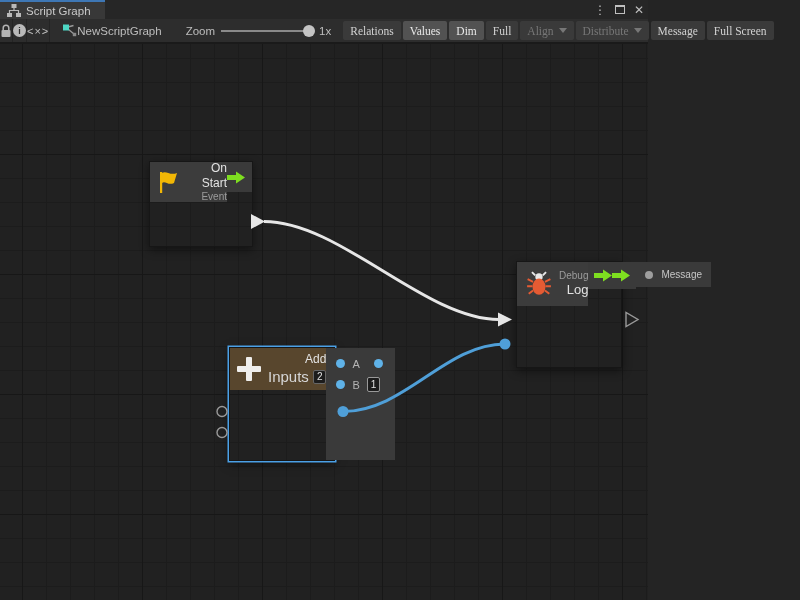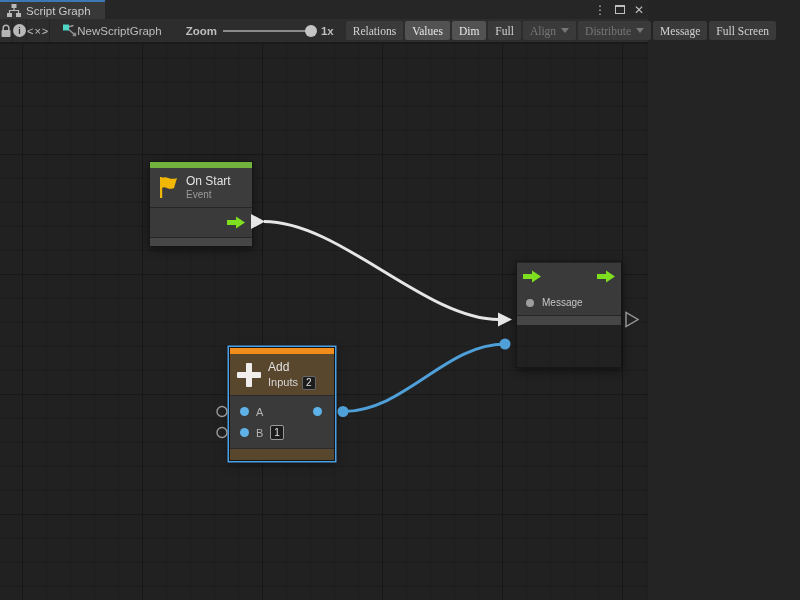--- a/index.html
+++ b/index.html
@@ -1,36 +1,36 @@
 <!DOCTYPE html>
 <html><head>
 <meta charset="utf-8">
 <style>
   * { margin:0; padding:0; box-sizing:border-box; }
   html,body { width:800px; height:600px; overflow:hidden; background:#242424;
               font-family:"Liberation Sans", sans-serif; }
-  .window { width:648px; height:600px; display:flex; flex-direction:column; position:relative; }
+  .window { width:648px; height:600px; display:flex; flex-direction:column; position:relative;text-align:right; }
 
   
   .tabbar { height:19px; background:#262626; display:flex; align-items:stretch; position:relative; flex:0 0 auto; }
   .tab { background:#383838; border-top:2px solid #3e77b5; display:flex; align-items:center;
          gap:5px; padding:0 14px 0 7px; color:#cacaca; font-size:11.5px; }
   .win-controls { position:absolute; right:4px; top:0; height:19px; display:flex; align-items:center; gap:9px; color:#bfbfbf; }
   .win-controls .glyph { font-size:12px; line-height:1; cursor:default; }
   .maxbox { width:10px; height:9px; border:1px solid #bfbfbf; border-top:2px solid #bfbfbf; }
 
   
   .toolbar { height:25px; background:#2d2d2d; border-bottom:2px solid #1a1a1a;
              display:flex; align-items:center; flex:0 0 auto; color:#c8c8c8; font-size:11.5px; white-space:nowrap; }
   .tool-ic { height:100%; display:flex; align-items:center; justify-content:center; border-right:1px solid #242424; }
   .infodot { width:13px; height:13px; border-radius:50%; background:#b9b9b9; color:#2d2d2d;
              font-size:9px; font-weight:bold; display:flex; align-items:center; justify-content:center; }
   .codeglyph { color:#c2c2c2; font-size:11px; letter-spacing:1px; }
   .graphref { display:flex; align-items:center; padding:0 10px 0 12px; color:#bdbdbd; }
-  .zoomgrp { display:flex; align-items:center; gap:6px; margin-left:14px;font-weight:bold; }
+  .zoomgrp { display:flex; align-items:center; gap:6px; margin-left:14px; }
   .slider { position:relative; width:92px; height:14px; }
   .slider .track { position:absolute; left:0; right:0; top:6px; height:2px; background:#8a8a8a; }
   .slider .handle { position:absolute; right:-2px; top:1px; width:12px; height:12px; border-radius:50%; background:#c4c4c4; }
   .btnrow { display:flex; align-items:center; margin-left:12px; }
   .tbtn { height:19px; display:flex; align-items:center; padding:0 7px; background:#3a3a3a;
           margin-right:2px; border-radius:2px; color:#d2d2d2; cursor:default; flex:0 0 auto;font-family:Liberation Serif, serif; }
   .tbtn.active { background:#525252; color:#e8e8e8; }
   .tbtn.disabled { color:#777; }
   .dd-arrow { width:0; height:0; border-left:4px solid transparent; border-right:4px solid transparent;
               border-top:5px solid #777; margin-left:5px; }
@@ -39,21 +39,21 @@
   .canvas { position:relative; flex:1 1 auto; background-color:#212121;
     background-image:
       linear-gradient(to right, #171717 1px, transparent 1px),
       linear-gradient(to bottom, #171717 1px, transparent 1px),
       linear-gradient(to right, #1c1c1c 1px, transparent 1px),
       linear-gradient(to bottom, #1c1c1c 1px, transparent 1px);
     background-size:120px 120px, 120px 120px, 24px 24px, 24px 24px;
     background-position:22px 0, 0 110px, 22px 0, 0 14px; }
 
   .node { position:absolute; border:1px solid #161616; box-shadow:0 3px 9px rgba(0,0,0,.45);
-          display:flex; flex-direction:column; }
+          display:flex; flex-direction:row; }
   .node.selected { box-shadow:0 0 0 1.5px #4ba0e6, 0 3px 9px rgba(0,0,0,.5); }
   .colorbar { height:6px; flex:0 0 auto; }
   .nhead { display:flex; align-items:center; gap:7px; padding-left:7px; background:#3c3c3c; }
   .ntitles { display:flex; flex-direction:column; justify-content:center; line-height:1.25; }
   .ntitle { color:#e2e2e2; font-size:12px; }
   .nsub { color:#9c9c9c; font-size:10px; }
   .ndiv { height:1px; background:#262626; flex:0 0 auto; }
   .nbody { background:#3a3a3a; }
   .nrow { display:flex; align-items:center; }
   .nfoot { flex:0 0 auto; }
@@ -186,21 +186,21 @@
       <div class="nhead" style="height:42px; background:#58462d; padding-left:5px; gap:5px;">
         <span style="display:flex">
           <svg width="28" height="28" viewBox="0 0 28 28">
             <rect x="11" y="2" width="6" height="24" rx="1" fill="#efeeec"></rect>
             <rect x="2" y="11" width="24" height="6" rx="1" fill="#efeeec"></rect>
           </svg>
         </span>
         <div class="ntitles" style="line-height:1.35;">
           <span class="ntitle">Add</span>
           <span style="display:flex; align-items:center; gap:4px;">
-            <span class="nsub" style="font-size:11px; color:#d6d6d6;">Inputs</span>
+            <span class="nsub" style="font-size:15px; color:#d6d6d6;">Inputs</span>
             <span class="valfield" style="height:14px; border:1px solid #666;">2</span>
           </span>
         </div>
       </div>
       <div class="ndiv" style="background:#2a2a2a;"></div>
       <div class="nbody" style="flex:1; padding:5px 0;">
         <div class="nrow" style="height:21px; padding:0 12px 0 10px; gap:7px;">
           <span class="bluedot"></span>
           <span style="color:#b4b4b4; font-size:11px;">A</span>
           <span style="flex:1"></span>
@@ -210,20 +210,34 @@
           <span class="bluedot"></span>
           <span style="color:#b4b4b4; font-size:11px;">B</span>
           <span class="valfield" style="border:1px solid #999;">1</span>
         </div>
       </div>
       <div class="ndiv" style="background:#2a2a2a;"></div>
       <div class="nfoot" style="height:11px; background:#58462d;"></div>
     </div>
 
     <div class="node" style="left:516px; top:217px; width:106px; height:107px;">
+      <div class="nhead" style="height:44px; padding-left:9px;">
+        <span style="display:flex">
+          <svg width="26" height="26" viewBox="0 0 24 24">
+            <path d="M8.5 4 L5.5 1 M15.5 4 L18.5 1" stroke="#e8e8e8" stroke-width="1.8" fill="none"></path>
+            <circle cx="12" cy="5.5" r="3.4" fill="#e8e8e8"></circle>
+            <path d="M6.5 10 L1.5 7.5 M6 14 L1 14 M6.5 18 L2.5 21 M17.5 10 L22.5 7.5 M18 14 L23 14 M17.5 18 L21.5 21" stroke="#e55b33" stroke-width="1.8" fill="none"></path>
+            <ellipse cx="12" cy="14.5" rx="6" ry="7.5" fill="#e55b33"></ellipse>
+          </svg>
+        </span>
+        <div class="ntitles">
+          <span class="nsub">Debug</span>
+          <span class="ntitle" style="font-size:13px;">Log</span>
+        </div>
+      </div>
       <div class="ndiv"></div>
       <div class="nbody nrow" style="height:27px; justify-content:space-between; padding:0 6px;">
         <span style="display:flex">
           <svg width="18" height="13" viewBox="0 0 18 12">
               <path d="M0 3.5 h9 v-3.5 l9 6 -9 6 v-3.5 h-9 z" fill="#7ede20"></path>
             </svg>
         </span>
         <span style="display:flex">
           <svg width="18" height="13" viewBox="0 0 18 12">
               <path d="M0 3.5 h9 v-3.5 l9 6 -9 6 v-3.5 h-9 z" fill="#7ede20"></path>

